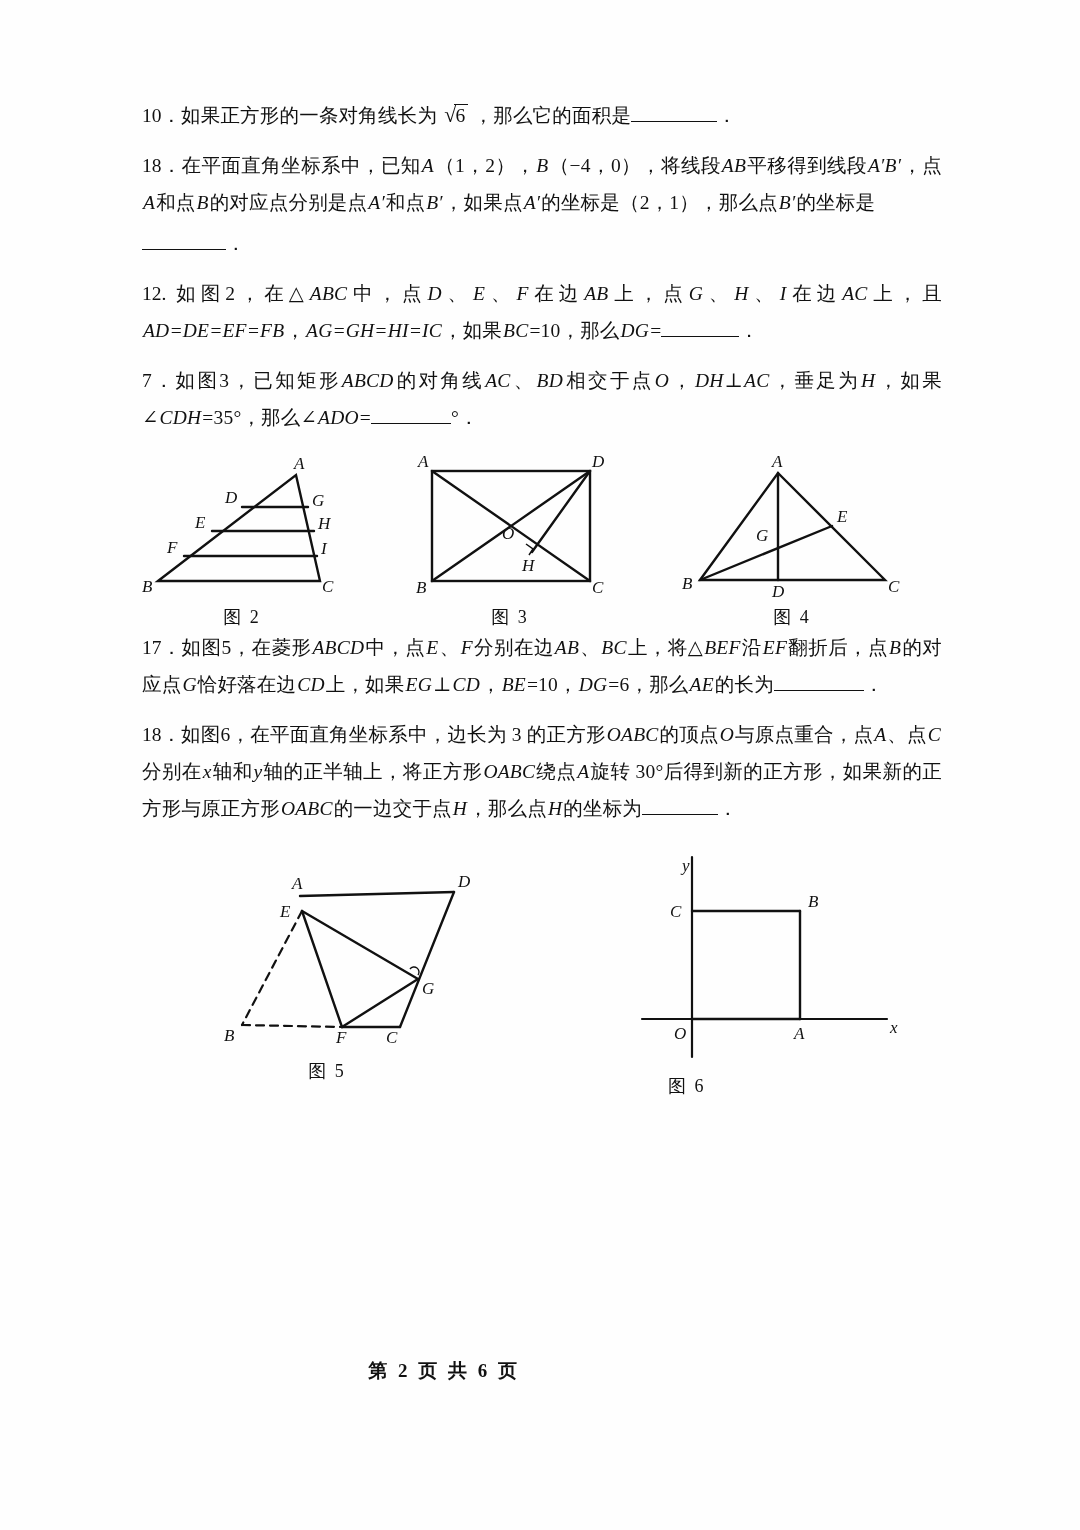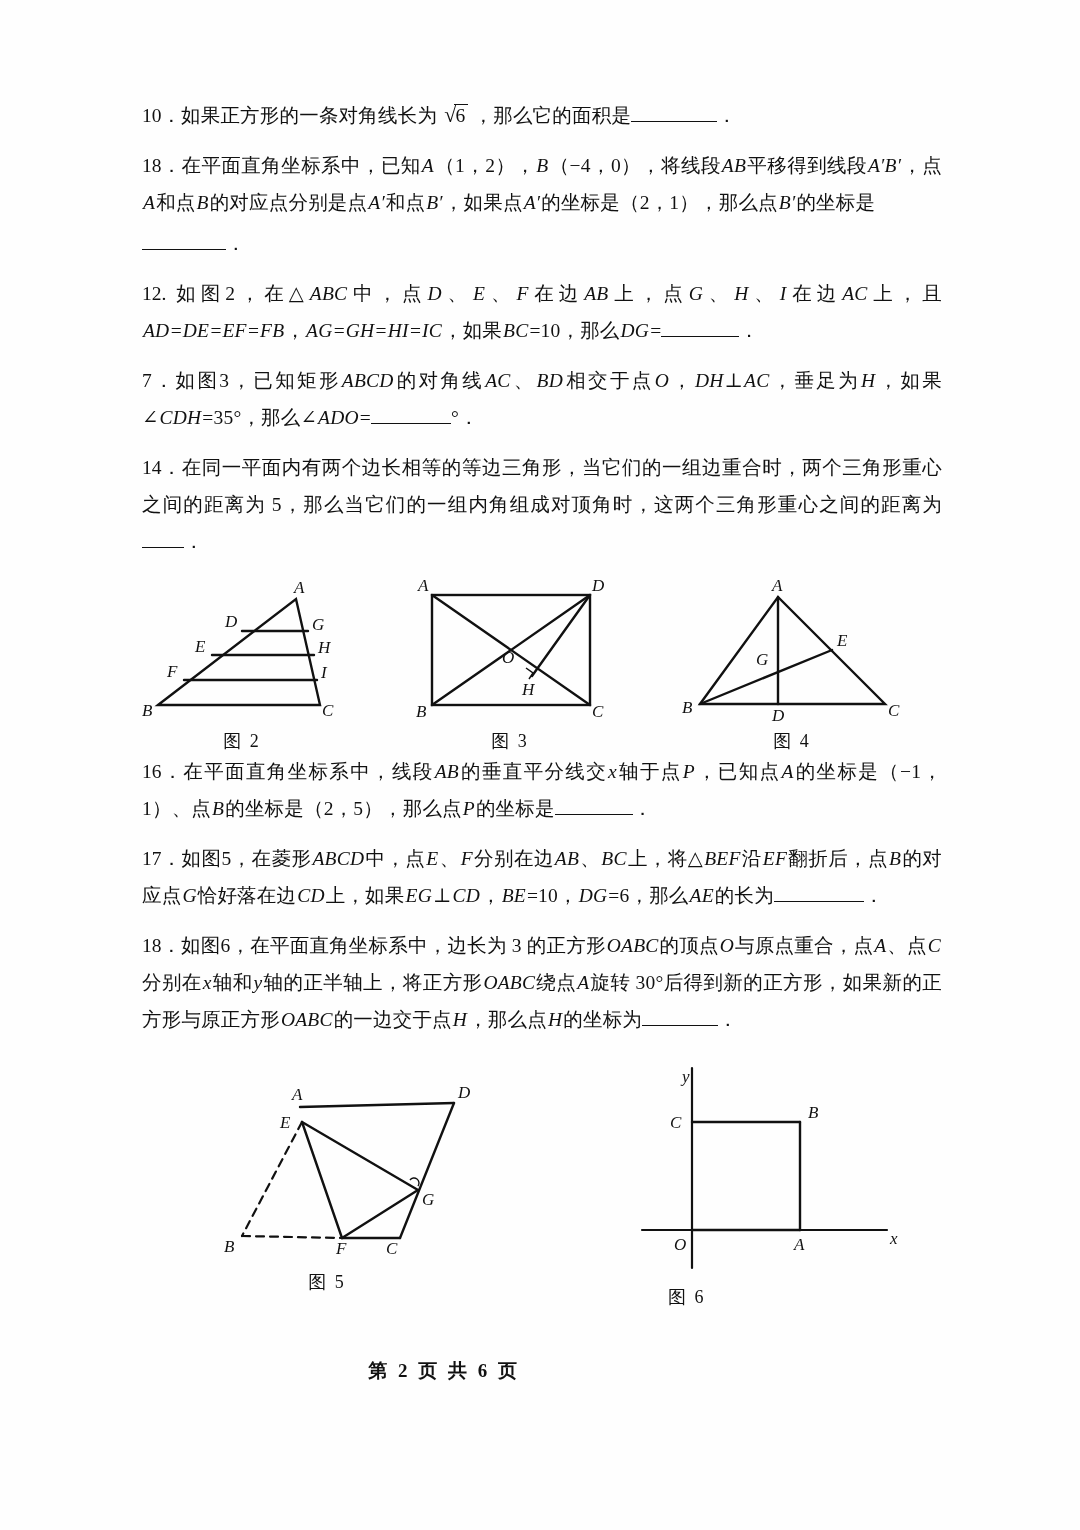--- a/index.html
+++ b/index.html
@@ -132,23 +132,20 @@
     </div>
 
     <div class="q">
       <span class="num">12.</span> 如图2，在△<span class="it">ABC</span>中，点<span class="it">D</span>、<span class="it">E</span>、<span class="it">F</span>在边<span class="it">AB</span>上，点<span class="it">G</span>、<span class="it">H</span>、<span class="it">I</span>在边<span class="it">AC</span>上，且<span class="it">AD=DE=EF=FB</span>，<span class="it">AG=GH=HI=IC</span>，如果<span class="it">BC</span>=10，那么<span class="it">DG</span>=<span class="blank w3"></span>．
     </div>
 
     <div class="q">
       <span class="num">7．</span>如图3，已知矩形<span class="it">ABCD</span>的对角线<span class="it">AC</span>、<span class="it">BD</span>相交于点<span class="it">O</span>，<span class="it">DH</span>⊥<span class="it">AC</span>，垂足为<span class="it">H</span>，如果∠<span class="it">CDH</span>=35°，那么∠<span class="it">ADO</span>=<span class="blank w4"></span>°．
     </div>
 
-    <div class="q">
-      <span class="num">14．</span>在同一平面内有两个边长相等的等边三角形，当它们的一组边重合时，两个三角形重心之间的距离为 5，那么当它们的一组内角组成对顶角时，这两个三角形重心之间的距离为<span class="blank w5"></span>．
-    </div>
 
 
     <div class="fig-row">
 
       <div class="fig" style="left:0px; width:240px;">
         <svg width="240" height="150" viewBox="0 0 240 150">
           <g stroke="#111" stroke-width="2.4" fill="none" stroke-linecap="round">
             <path d="M16,132 L154,26 L178,132 Z"></path>
             <line x1="100" y1="58" x2="166" y2="58"></line>
             <line x1="70" y1="82" x2="172" y2="82"></line>
@@ -206,23 +203,20 @@
             <text x="0" y="140">B</text>
             <text x="90" y="148">D</text>
             <text x="206" y="143">C</text>
           </g>
         </svg>
         <div class="fig-cap" style="width:220px">图 4</div>
       </div>
 
     </div>
 
-    <div class="q">
-      <span class="num">16．</span>在平面直角坐标系中，线段<span class="it">AB</span>的垂直平分线交<span class="it">x</span>轴于点<span class="it">P</span>，已知点<span class="it">A</span>的坐标是（−1，1）、点<span class="it">B</span>的坐标是（2，5），那么点<span class="it">P</span>的坐标是<span class="blank w3"></span>．
-    </div>
 
     <div class="q">
       <span class="num">17．</span>如图5，在菱形<span class="it">ABCD</span>中，点<span class="it">E</span>、<span class="it">F</span>分别在边<span class="it">AB</span>、<span class="it">BC</span>上，将△<span class="it">BEF</span>沿<span class="it">EF</span>翻折后，点<span class="it">B</span>的对应点<span class="it">G</span>恰好落在边<span class="it">CD</span>上，如果<span class="it">EG</span>⊥<span class="it">CD</span>，<span class="it">BE</span>=10，<span class="it">DG</span>=6，那么<span class="it">AE</span>的长为<span class="blank w6"></span>．
     </div>
 
     <div class="q">
       <span class="num">18．</span>如图6，在平面直角坐标系中，边长为 3 的正方形<span class="it">OABC</span>的顶点<span class="it">O</span>与原点重合，点<span class="it">A</span>、点<span class="it">C</span>分别在<span class="it">x</span>轴和<span class="it">y</span>轴的正半轴上，将正方形<span class="it">OABC</span>绕点<span class="it">A</span>旋转 30°后得到新的正方形，如果新的正方形与原正方形<span class="it">OABC</span>的一边交于点<span class="it">H</span>，那么点<span class="it">H</span>的坐标为<span class="blank w7"></span>．
     </div>
 
     <div class="fig-row2">

